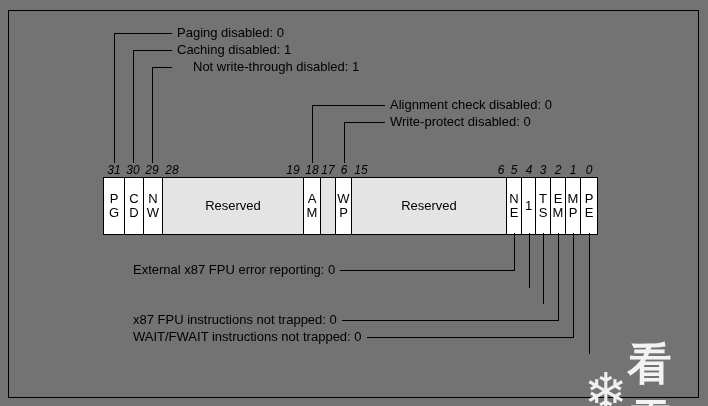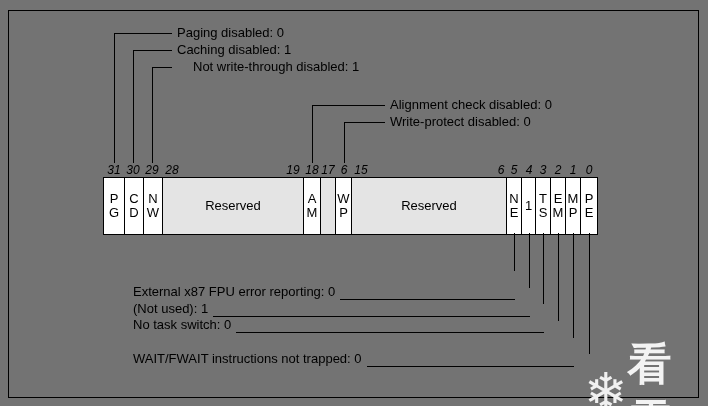--- a/index.html
+++ b/index.html
@@ -8,21 +8,21 @@
   .frame{position:absolute;left:8px;top:10px;width:689px;height:386px;border:1px solid #000;}
   .hline{position:absolute;height:1px;background:#000;}
   .vline{position:absolute;width:1px;background:#000;}
   .lbl-top{position:absolute;font-size:13px;line-height:14px;white-space:nowrap;}
   .num{position:absolute;top:164px;font-size:12px;line-height:12px;transform:translateX(-50%);font-style:italic;}
   .regbox{position:absolute;left:103px;top:177px;height:56px;display:flex;border:1px solid #000;background:#fff;}
   .cell{box-sizing:border-box;border-right:1px solid #000;display:flex;flex-direction:column;
         justify-content:center;align-items:center;font-size:13px;line-height:14px;}
   .cell:last-child{border-right:none;}
   .cell.res{flex-direction:row;text-align:right;}
-  .brow{position:absolute;display:flex;align-items:flex-end;height:16px;font-size:13px;margin-top:22px;}
+  .brow{position:absolute;display:flex;align-items:center;height:16px;font-size:13px;}
   .brow .lbl{white-space:nowrap;line-height:16px;}
   .brow .tail{flex:1;height:0;border-top:1px solid #000;margin-left:5px;}
   .watermark{position:absolute;left:584px;top:336px;display:flex;align-items:center;user-select:none;}
   .wm-flake{font-size:52px;line-height:56px;color:#f0f0f0;}
   .wm-text{font-size:44px;line-height:56px;font-weight:bold;letter-spacing:3px;color:#f3f3f3;}
 </style>
 </head>
 <body>
 
 <div class="canvas">
@@ -123,26 +123,22 @@
   <div class="vline" style="left:529px;top:233px;height:55px;"></div>
   <div class="vline" style="left:543px;top:233px;height:71px;"></div>
   <div class="vline" style="left:558px;top:233px;height:88px;"></div>
   <div class="vline" style="left:573px;top:233px;height:105px;"></div>
   <div class="vline" style="left:589px;top:233px;height:121px;"></div>
 
   <div class="brow" style="left:133px;top:262px;width:382px;">
     <span class="lbl">External x87 FPU error reporting: 0</span>
     <div class="tail"></div>
   </div>
-  <div class="brow" style="left:133px;top:279px;width:397px;">
-    <span class="lbl">(Not used): 1</span>
-    <div class="tail"></div>
-  </div>
-  <div class="brow" style="left:133px;top:295px;width:411px;">
-    <span class="lbl">No task switch: 0</span>
+  <div class="brow" style="left:133px;top:312px;width:426px;">
+    <span class="lbl">x87 FPU instructions not trapped: 0</span>
     <div class="tail"></div>
   </div>
   <div class="brow" style="left:133px;top:329px;width:441px;">
     <span class="lbl">WAIT/FWAIT instructions not trapped: 0</span>
     <div class="tail"></div>
   </div>
 
   <div class="watermark">
     <span class="wm-flake">❄</span>
     <span class="wm-text">看雪</span>

